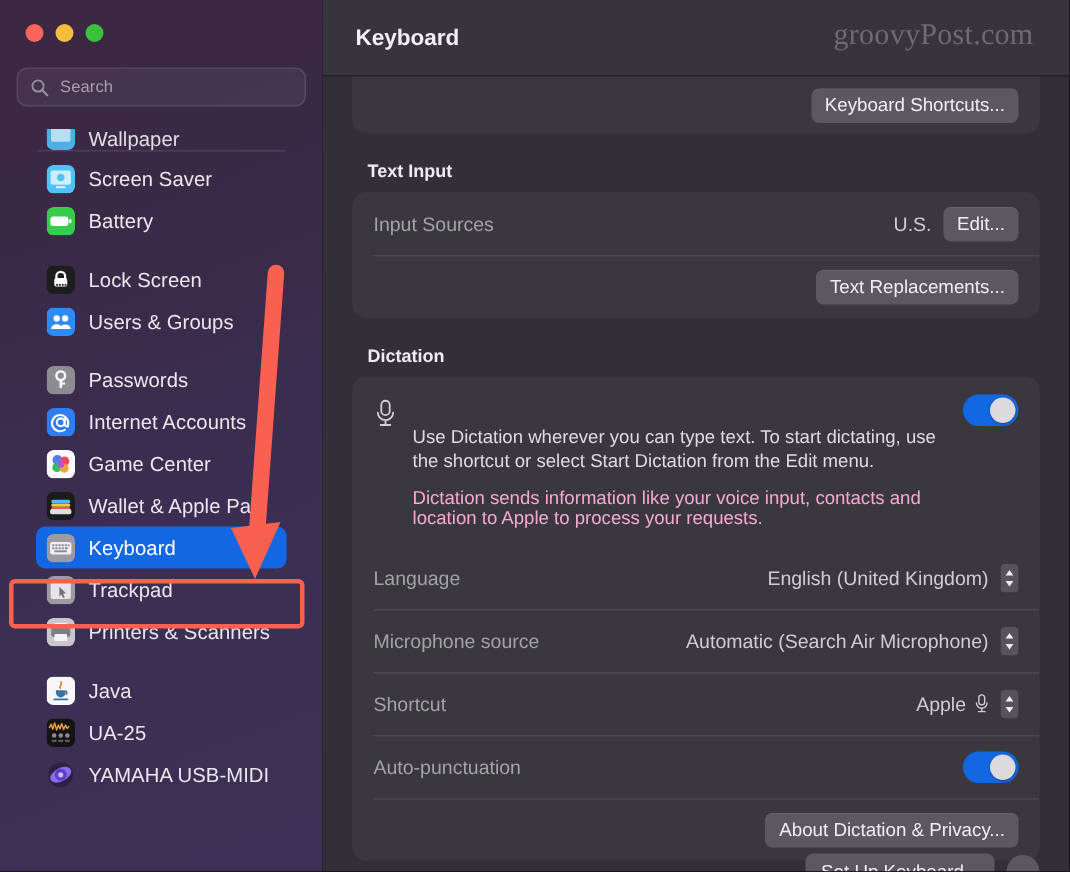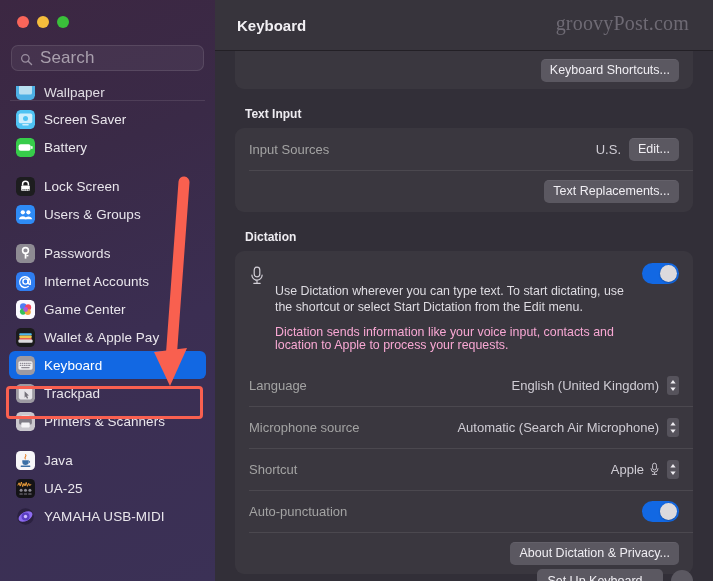--- a/index.html
+++ b/index.html
@@ -37,26 +37,26 @@
   .search-wrap { padding: 5px 11px 0 11px; }
   .search-box {
     display: flex; align-items: center; gap: 7px;
     height: 26px;
     background: rgba(255,255,255,0.055);
     border: 1px solid rgba(255,255,255,0.10);
     border-radius: 7px;
     padding: 0 8px;
   }
   .search-icon { width: 13px; height: 13px; flex: 0 0 13px; opacity: .62; }
-  .search-ph { color: #a9a0ad; font-size: 17px; letter-spacing: .1px; }
+  .search-ph { color: #a9a0ad; font-size: 11px; letter-spacing: .1px; }
 
   .sb-scroll {
     position: absolute;
     top: 86px; left: 0; right: 0; bottom: 0;
-    padding: 0 9px;
+    padding: 0 24px;
   }
   .sb-divider {
     height: 1px; background: rgba(255,255,255,0.10);
     margin: 0 1px 4px 1px;
   }
   .sb-gap { height: 11px; }
   .sb-item {
     display: flex; align-items: center; gap: 9px;
     height: 28px;
     padding: 0 7px;

